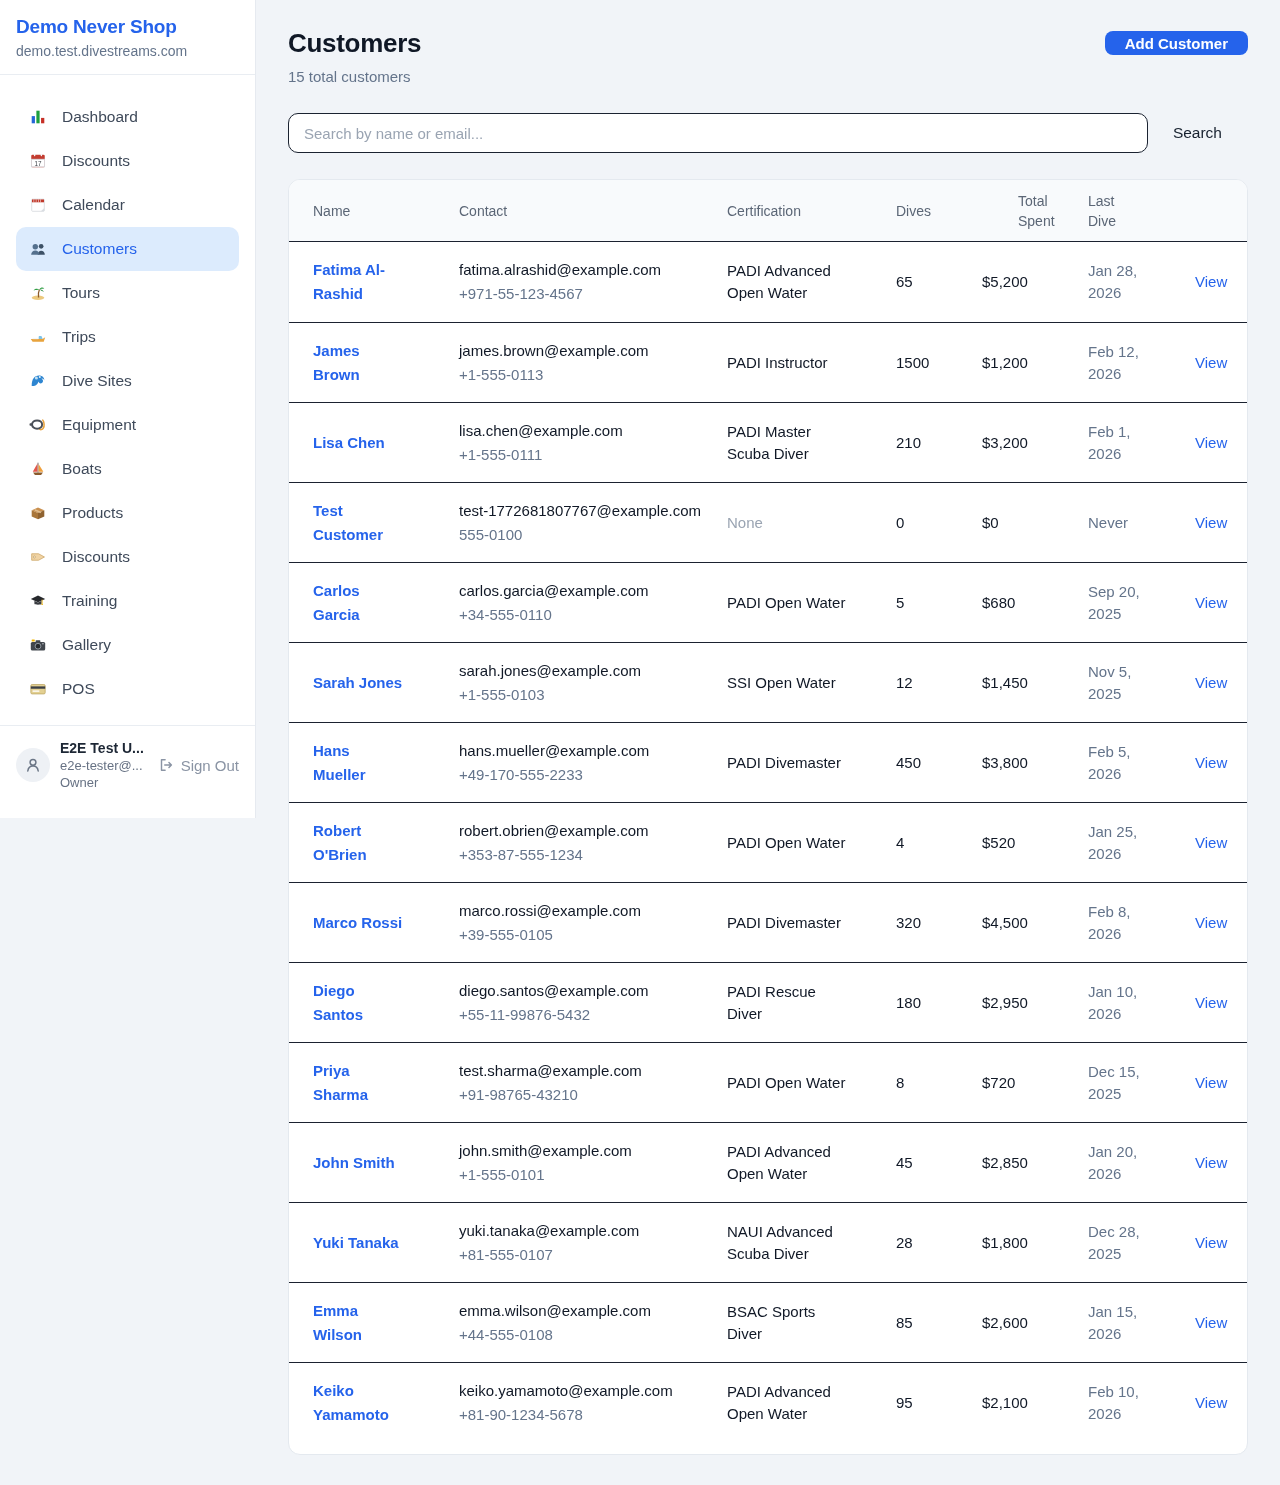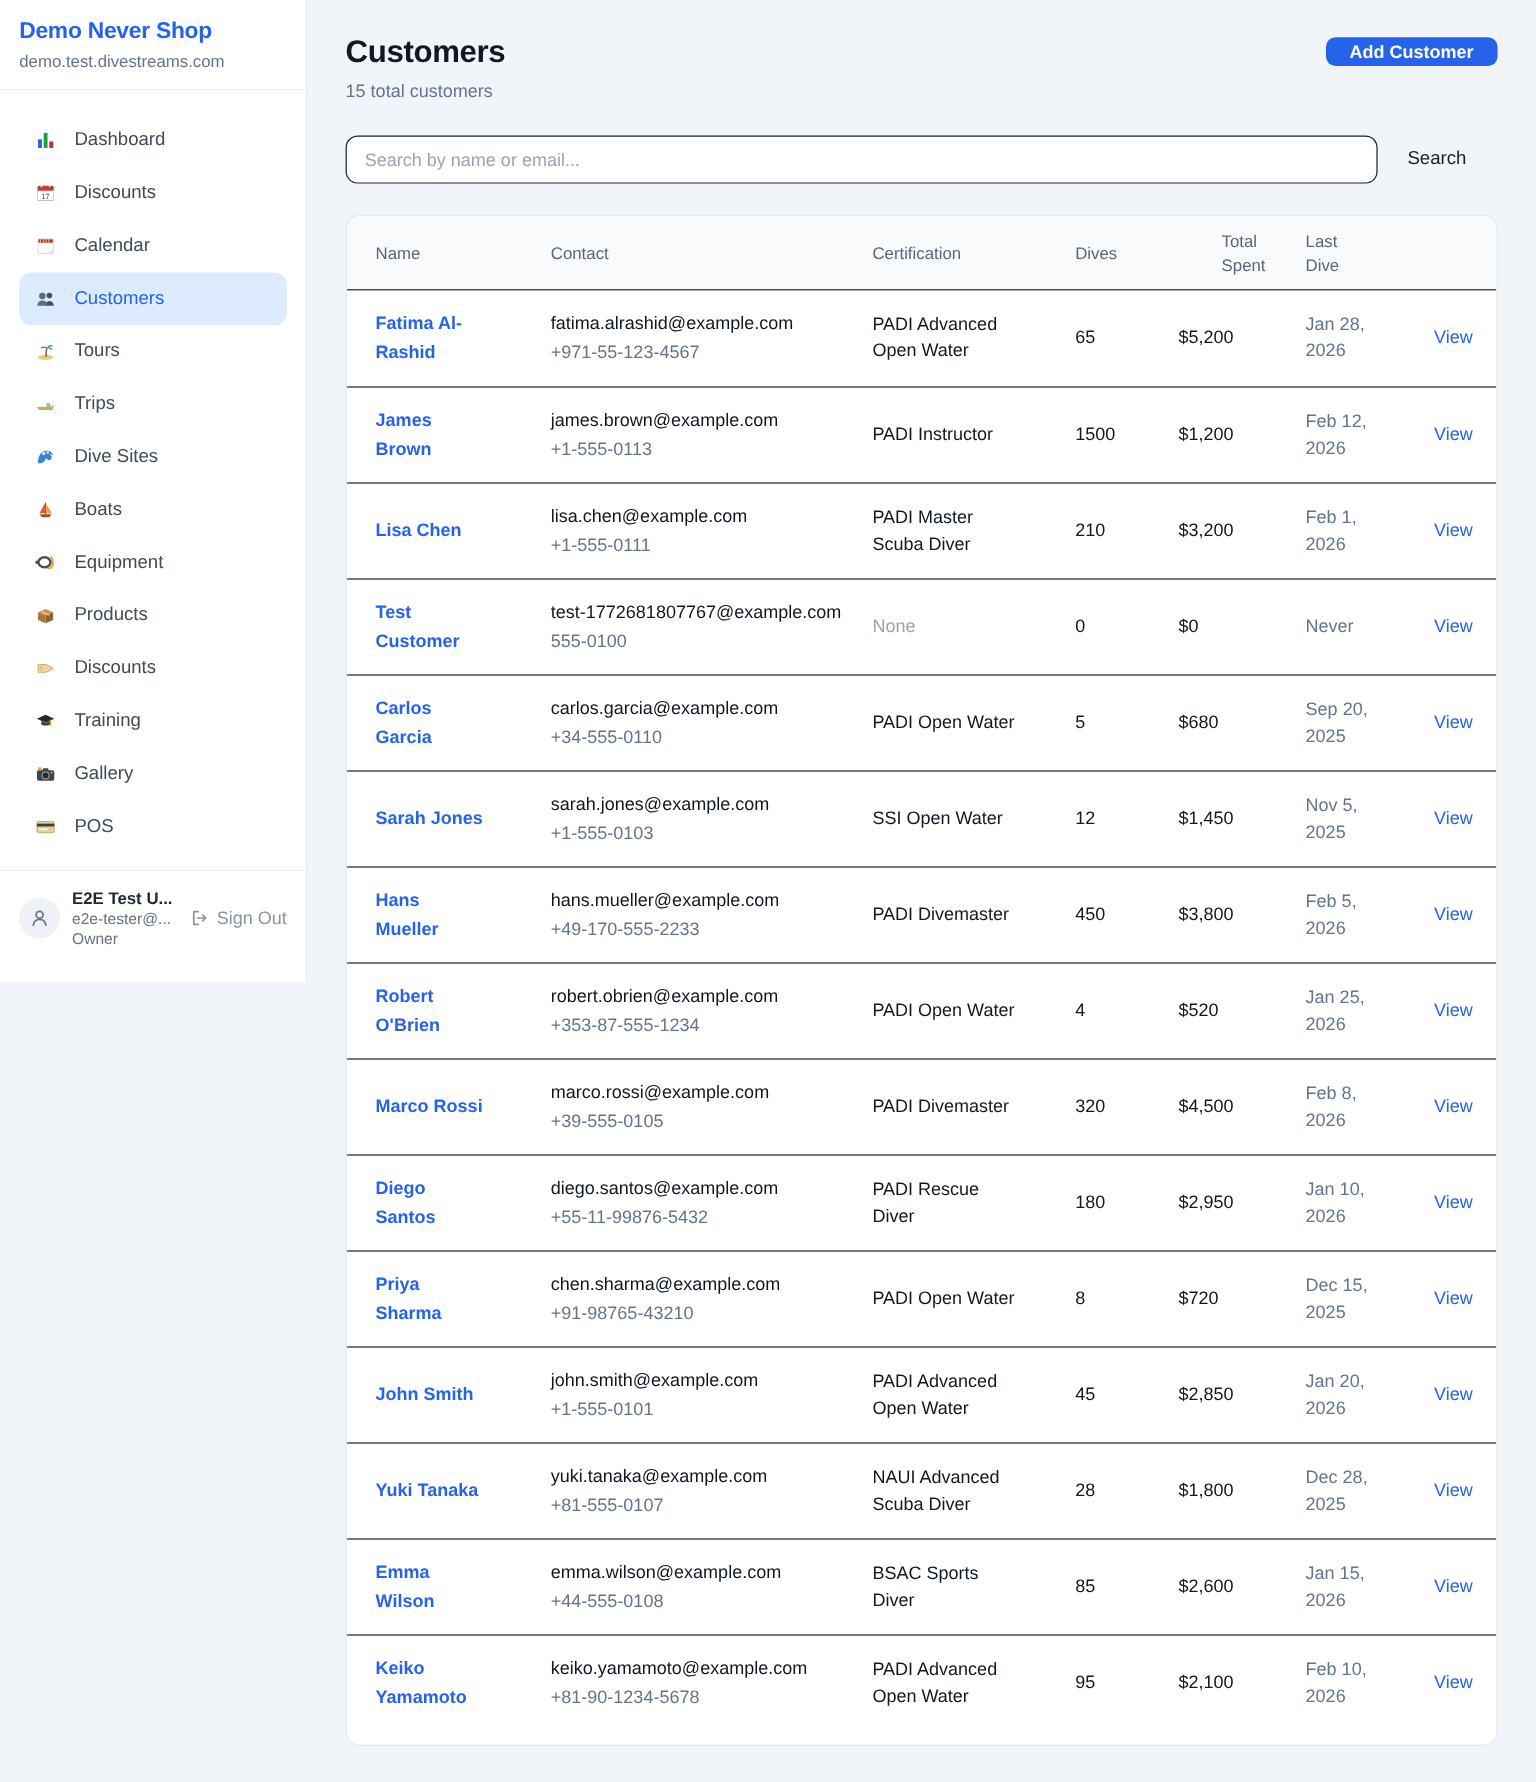--- a/index.html
+++ b/index.html
@@ -175,37 +175,37 @@
             <path d="M3 15.5 C3 8 6 4 11 4 C15 4 17.2 6.5 17 9.5 C16.6 7.8 15.3 6.8 13.8 7.2 C15.9 8.4 16.3 11.2 14.4 12.3 C12.5 13.4 10.9 12.2 10.4 10.6 C9.9 13.2 8 15.5 5.4 15.5 Z" fill="#2e86d1"></path>
             <circle cx="8.2" cy="6.6" r="1.7" fill="#bfe0f4"></circle>
             <circle cx="12" cy="5.6" r="1.1" fill="#e8f3fb"></circle>
           </svg>
         </span>
         <span>Dive Sites</span>
       </div>
       <div class="nav-item">
         <span class="icon">
           <svg width="18" height="18" viewBox="0 0 20 20">
+            <path d="M15.3 4.6 C16.9 6.6 17.4 11 15.9 13.6 C14.9 15.3 12.5 15.6 11.4 14.5" stroke="#e8a33d" stroke-width="1.7" fill="none" stroke-linecap="round"></path>
+            <ellipse cx="9" cy="9.5" rx="5.6" ry="4.6" fill="#ffffff" stroke="#4a4f57" stroke-width="2.2"></ellipse>
+            <rect x="0.6" y="8.1" width="3" height="2.8" rx="0.8" fill="#4a4f57"></rect>
+          </svg>
+        </span>
+        <span>Equipment</span>
+      </div>
+      <div class="nav-item">
+        <span class="icon">
+          <svg width="18" height="18" viewBox="0 0 20 20">
             <line x1="10" y1="3" x2="10" y2="14" stroke="#555" stroke-width="0.9"></line>
             <path d="M9.4 4 V13 H4.2 Z" fill="#e2574c"></path>
             <path d="M10.6 4.5 V13 H16 Z" fill="#f0a03c"></path>
             <path d="M4.5 14 H15.5 L13.4 16.8 H6.6 Z" fill="#8a5a2b"></path>
           </svg>
         </span>
         <span>Boats</span>
-      </div>
-      <div class="nav-item">
-        <span class="icon">
-          <svg width="18" height="18" viewBox="0 0 20 20">
-            <path d="M15.3 4.6 C16.9 6.6 17.4 11 15.9 13.6 C14.9 15.3 12.5 15.6 11.4 14.5" stroke="#e8a33d" stroke-width="1.7" fill="none" stroke-linecap="round"></path>
-            <ellipse cx="9" cy="9.5" rx="5.6" ry="4.6" fill="#ffffff" stroke="#4a4f57" stroke-width="2.2"></ellipse>
-            <rect x="0.6" y="8.1" width="3" height="2.8" rx="0.8" fill="#4a4f57"></rect>
-          </svg>
-        </span>
-        <span>Equipment</span>
       </div>
       <div class="nav-item">
         <span class="icon">
           <svg width="18" height="18" viewBox="0 0 20 20">
             <path d="M3 7 L10 4 L17 7 L10 10 Z" fill="#c98f4e"></path>
             <path d="M3 7 L10 10 V17 L3 14 Z" fill="#a9763a"></path>
             <path d="M17 7 L10 10 V17 L17 14 Z" fill="#8f6230"></path>
             <path d="M6.4 5.5 L13.4 8.5 L13.4 10.4 L6.4 7.4 Z" fill="#e3c59a" opacity="0.85"></path>
           </svg>
         </span>
@@ -421,21 +421,21 @@
           </div>
           <div class="cell cert-cell">PADI Rescue Diver</div>
           <div class="cell num-cell">180</div>
           <div class="cell num-cell">$2,950</div>
           <div class="cell date-cell">Jan 10, 2026</div>
           <div class="cell"><a href="#" class="view-link">View</a></div>
         </div>
         <div class="grid-row trow">
           <div class="cell name-cell"><a href="#" class="name-link">Priya Sharma</a></div>
           <div class="cell contact-cell">
-            <div class="contact-email">chen.sharma@example.com</div>
+            <div class="contact-email">test.sharma@example.com</div>
             <div class="contact-phone">+91-98765-43210</div>
           </div>
           <div class="cell cert-cell">PADI Open Water</div>
           <div class="cell num-cell">8</div>
           <div class="cell num-cell">$720</div>
           <div class="cell date-cell">Dec 15, 2025</div>
           <div class="cell"><a href="#" class="view-link">View</a></div>
         </div>
         <div class="grid-row trow">
           <div class="cell name-cell"><a href="#" class="name-link">John Smith</a></div>

